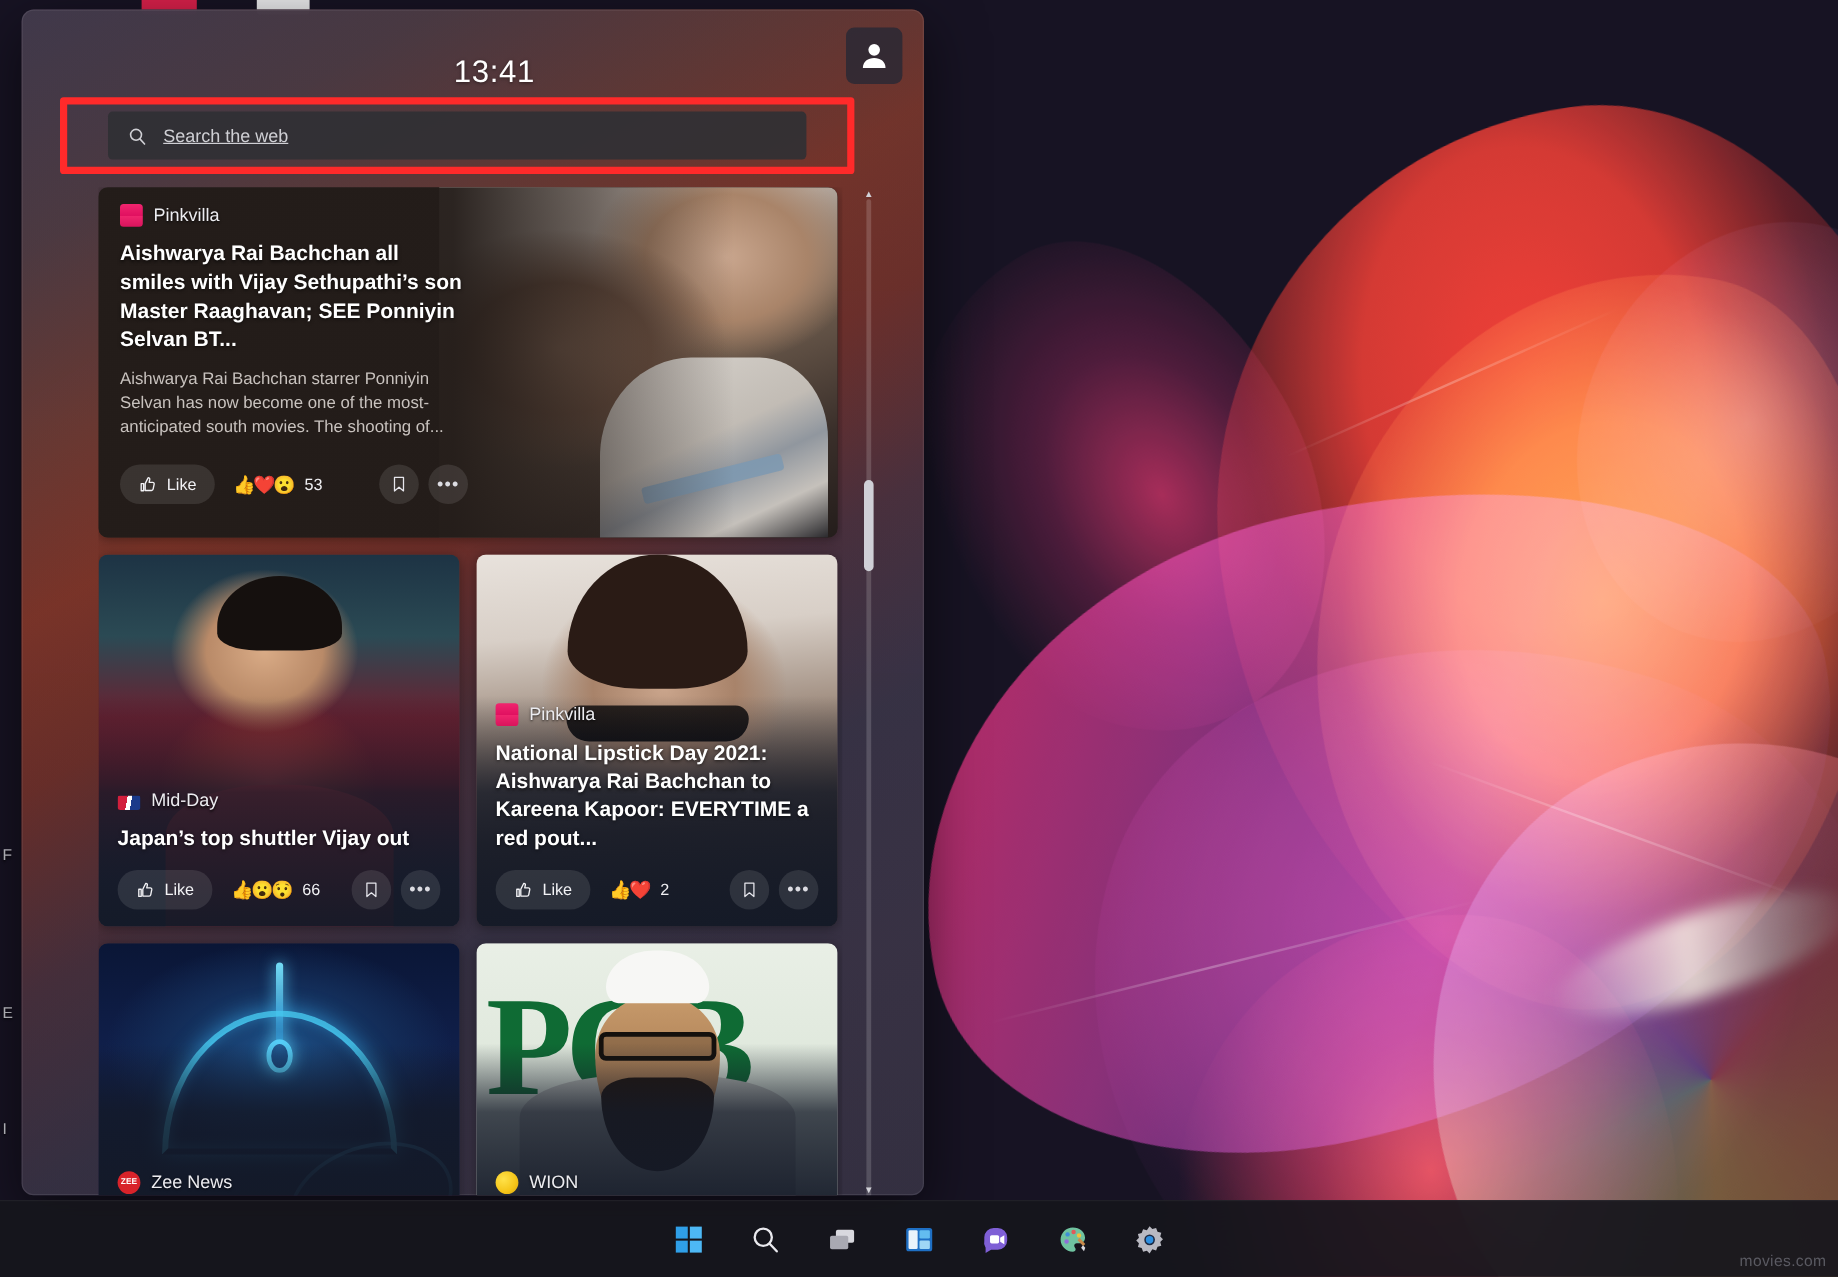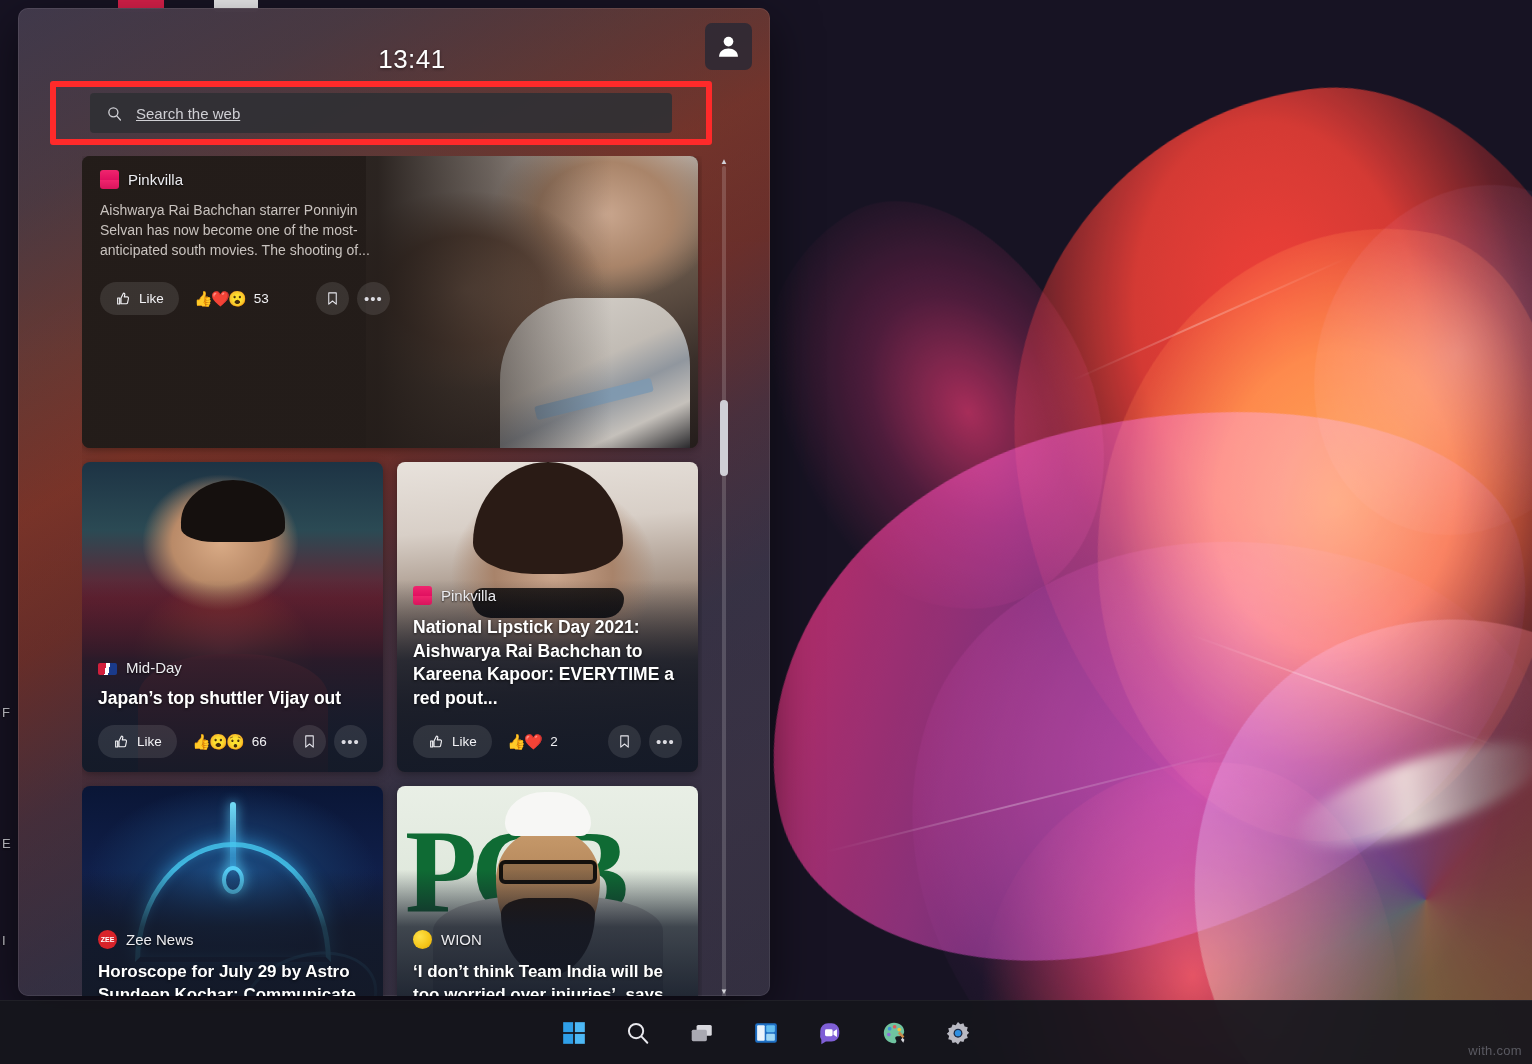--- a/index.html
+++ b/index.html
@@ -499,20 +499,21 @@
       <div class="hero-img">
         <div class="shirt"></div>
             <div class="stripe"></div>
       </div>
       <div class="hero-fade"></div>
       <div class="hero-body">
         <div class="src">
           <span class="src-logo pinkvilla"></span>
           <span class="src-name">Pinkvilla</span>
         </div>
+        <div class="c-title hero">Aishwarya Rai Bachchan all smiles with Vijay Sethupathi’s son Master Raaghavan; SEE Ponniyin Selvan BT...</div>
         <div class="c-desc">Aishwarya Rai Bachchan starrer Ponniyin Selvan has now become one of the most-anticipated south movies. The shooting of...</div>
         <div class="actions" style="width:290px;margin-top:22px;">
           <div class="like-btn">
             <svg viewBox="0 0 24 24" fill="none" stroke="#f2f2f5" stroke-width="1.7">
               <path d="M7 10.5v9h-3v-9zM9 10.5l3.6-7.2c1.4-.3 2.3.6 2.1 2l-.8 3.6h4.5c1.2 0 2 1 1.8 2.2l-1.3 6.4c-.2 1-1 1.6-2 1.6H9z" stroke-linejoin="round"></path>
             </svg>
             <span>Like</span>
           </div>
           <div class="reactions">
             <span class="emo">👍❤️😮</span>
@@ -612,40 +613,38 @@
               <div class="ring"></div>
               <div class="arc"></div>
               <div class="tail"></div>
         </div>
         <div class="grid-scrim"></div>
         <div class="grid-body">
           <div class="src">
             <span class="src-logo zee">ZEE</span>
             <span class="src-name">Zee News</span>
           </div>
-          <div class="c-title">Horoscope for July 29 by Astro Sundeep Kochar: Communicate</div>
         </div>
       </div>
 
       <div class="card card-grid card-partial">
         <div class="grid-img img-wion">
           <div class="pcb">PCB</div>
           <div class="kurta"></div>
           <div class="face"></div>
           <div class="cap"></div>
           <div class="beard"></div>
           <div class="glasses"></div>
         </div>
         <div class="grid-scrim"></div>
         <div class="grid-body">
           <div class="src">
             <span class="src-logo wion"></span>
             <span class="src-name">WION</span>
           </div>
-          <div class="c-title">‘I don’t think Team India will be too worried over injuries’, says</div>
         </div>
       </div>
     </div>
 
   </div>
 
   <div class="sb-track"></div>
   <div class="sb-thumb"></div>
   <div class="sb-arrow" style="top:150px;">▲</div>
   <div class="sb-arrow" style="top:980px;">▼</div>
@@ -708,14 +707,14 @@
   </div>
 
   <div class="tb-btn">
     <svg viewBox="0 0 24 24">
       <path d="M12 1.8l2.1 2.1 2.9-.8 1.1 2.8 2.9.8-.8 2.9 2.1 2.1-2.1 2.1.8 2.9-2.9.8-1.1 2.8-2.9-.8L12 22.6l-2.1-2.1-2.9.8-1.1-2.8-2.9-.8.8-2.9L1.7 12.7l2.1-2.1-.8-2.9 2.9-.8L7 4.1l2.9.8z" fill="#b9b9c2"></path>
       <circle cx="12" cy="12.2" r="4.1" fill="#1d2a44"></circle>
       <circle cx="12" cy="12.2" r="2.9" fill="#2f8fe0"></circle>
     </svg>
   </div>
 
-  <div class="watermark">with.com</div>
+  <div class="watermark">movies.com</div>
 </div>
 
 </body></html>

